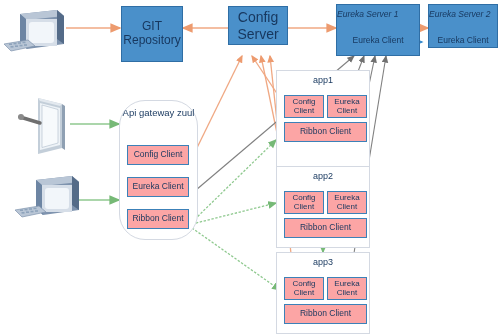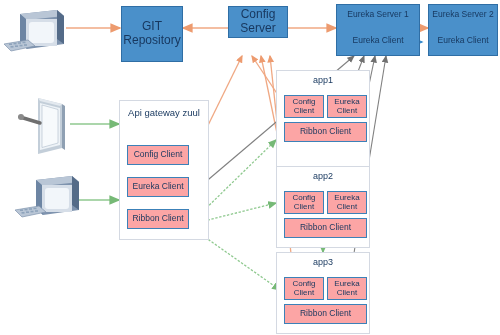--- a/index.html
+++ b/index.html
@@ -14,21 +14,21 @@
            display:flex;flex-direction:column;align-items:center;justify-content:center;
            text-align:center;color:#17375e;line-height:1.15;}
 
   .group{background:#ffffff;border:1px solid #d4d9e2;box-sizing:border-box;}
   .group-title{text-align:center;color:#17375e;}
 
   .chip{background:#fca5a5;border:1px solid #3c81b8;
         display:flex;align-items:center;justify-content:center;text-align:center;
         color:#17375e;line-height:1.12;box-sizing:border-box;}
 
-  .srv-title{position:absolute;left:0;right:0;text-align:center;color:#17375e;}
+  .srv-title{position:absolute;left:0;right:0;text-align:left;color:#17375e;font-style:italic;}
   .srv-sub{position:absolute;left:0;right:0;text-align:center;color:#17375e;}
 
   
   .device{position:absolute;}
   .device svg{display:block;}
 </style>
 </head>
 <body>
 
 <div id="canvas">
@@ -160,35 +160,35 @@
             <rect x="21" y="40.2" width="3" height="1.6"></rect>
         </g>
       </g>
     </svg>
   </div>
 
   <div class="node bluebox" style="left:121px;top:6px;width:62px;height:56px;font-size:12px;align-items:center;">
     <span>GIT Repository</span>
   </div>
 
-  <div class="node bluebox" style="left:228px;top:6px;width:60px;height:32px;font-size:12px;">
+  <div class="node bluebox" style="left:228px;top:6px;width:60px;height:39px;font-size:14px;">
     <span>Config Server</span>
   </div>
 
   <div class="node" style="left:336px;top:4px;width:84px;height:52px;background:#4a90ca;border:1px solid #2f6ea5;">
     <div class="srv-title" style="top:4px;font-size:8.5px;">Eureka Server 1</div>
     <div class="srv-sub" style="top:30px;font-size:8.5px;">Eureka Client</div>
   </div>
 
-  <div class="node" style="left:428px;top:4px;width:70px;height:52px;background:#4a90ca;border:1px solid #2f6ea5;">
+  <div class="node" style="left:428px;top:4px;width:70px;height:44px;background:#4a90ca;border:1px solid #2f6ea5;">
     <div class="srv-title" style="top:4px;font-size:8.5px;">Eureka Server 2</div>
     <div class="srv-sub" style="top:30px;font-size:8.5px;">Eureka Client</div>
   </div>
 
-  <div class="node group" style="left:119px;top:100px;width:90px;height:140px;">
+  <div class="node group" style="left:119px;top:100px;width:79px;height:140px;border-radius:26px;">
     <div class="group-title" style="margin-top:6px;font-size:9.5px;line-height:1.2;">Api gateway zuul</div>
 
     <div class="chip" style="position:absolute;left:7px;top:44px;width:62px;height:20px;font-size:8.5px;">
       <span>Config Client</span>
     </div>
     <div class="chip" style="position:absolute;left:7px;top:76px;width:62px;height:20px;font-size:8.5px;">
       <span>Eureka Client</span>
     </div>
     <div class="chip" style="position:absolute;left:7px;top:108px;width:62px;height:20px;font-size:8.5px;">
       <span>Ribbon Client</span>

